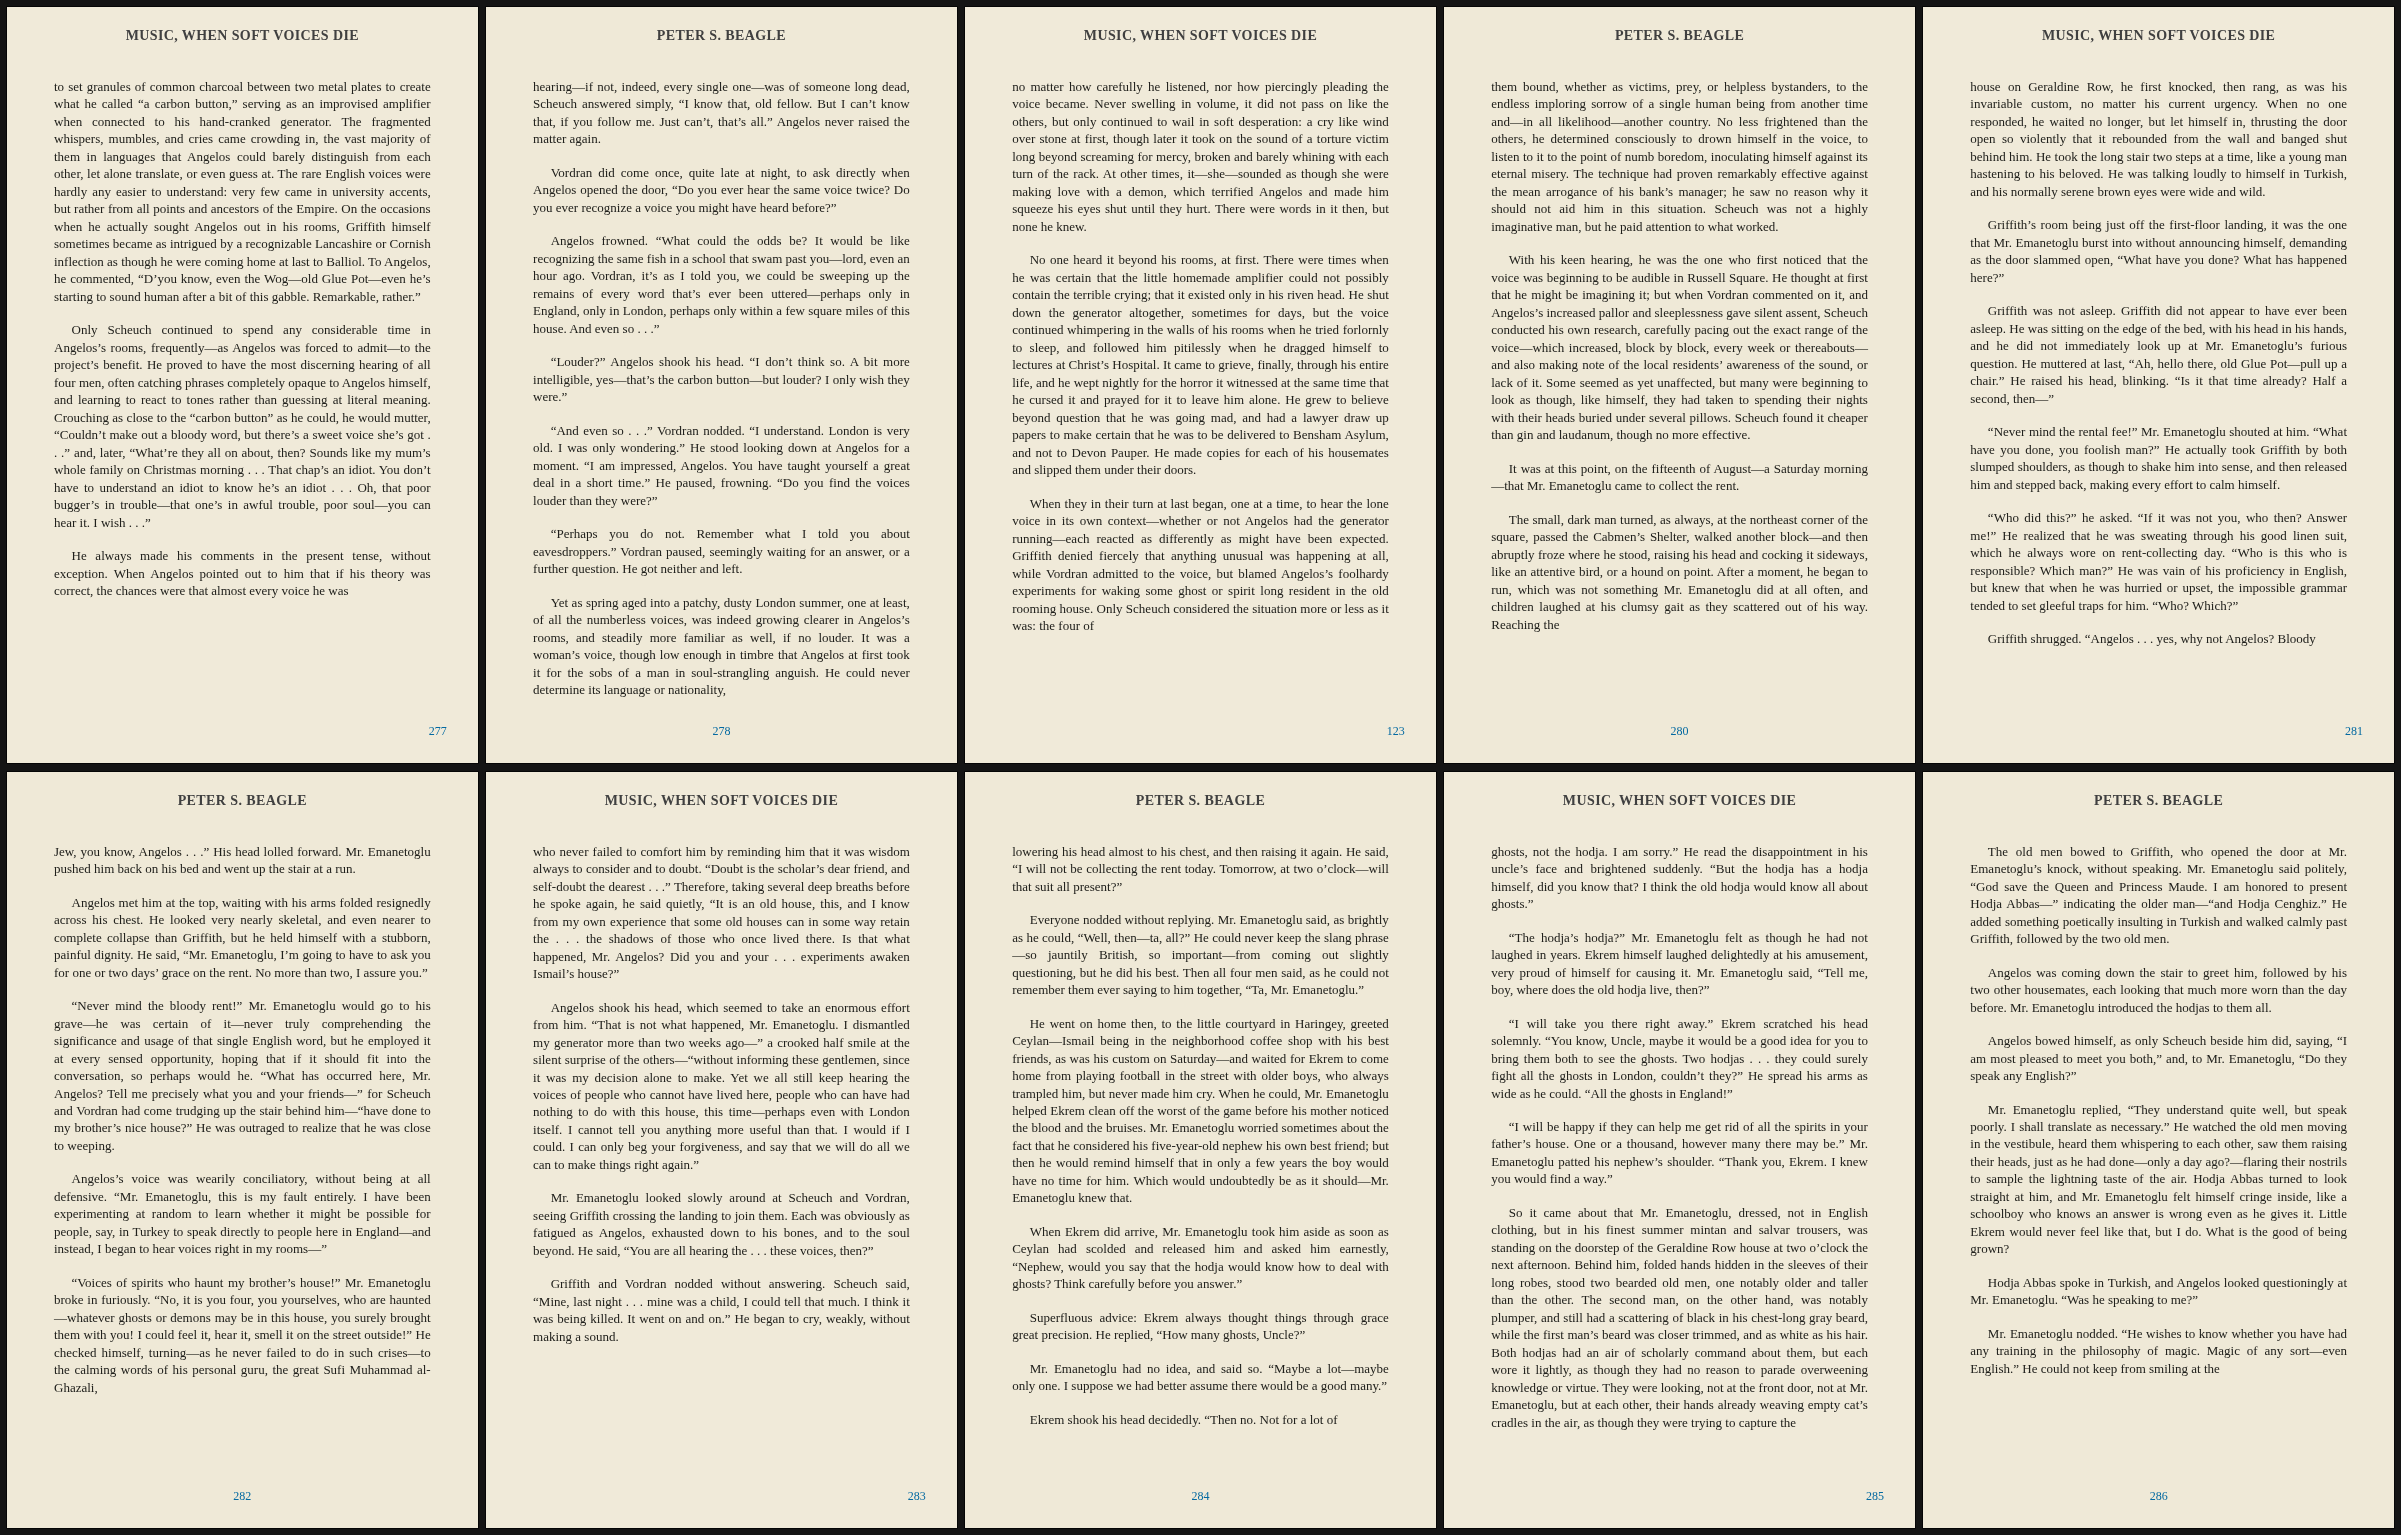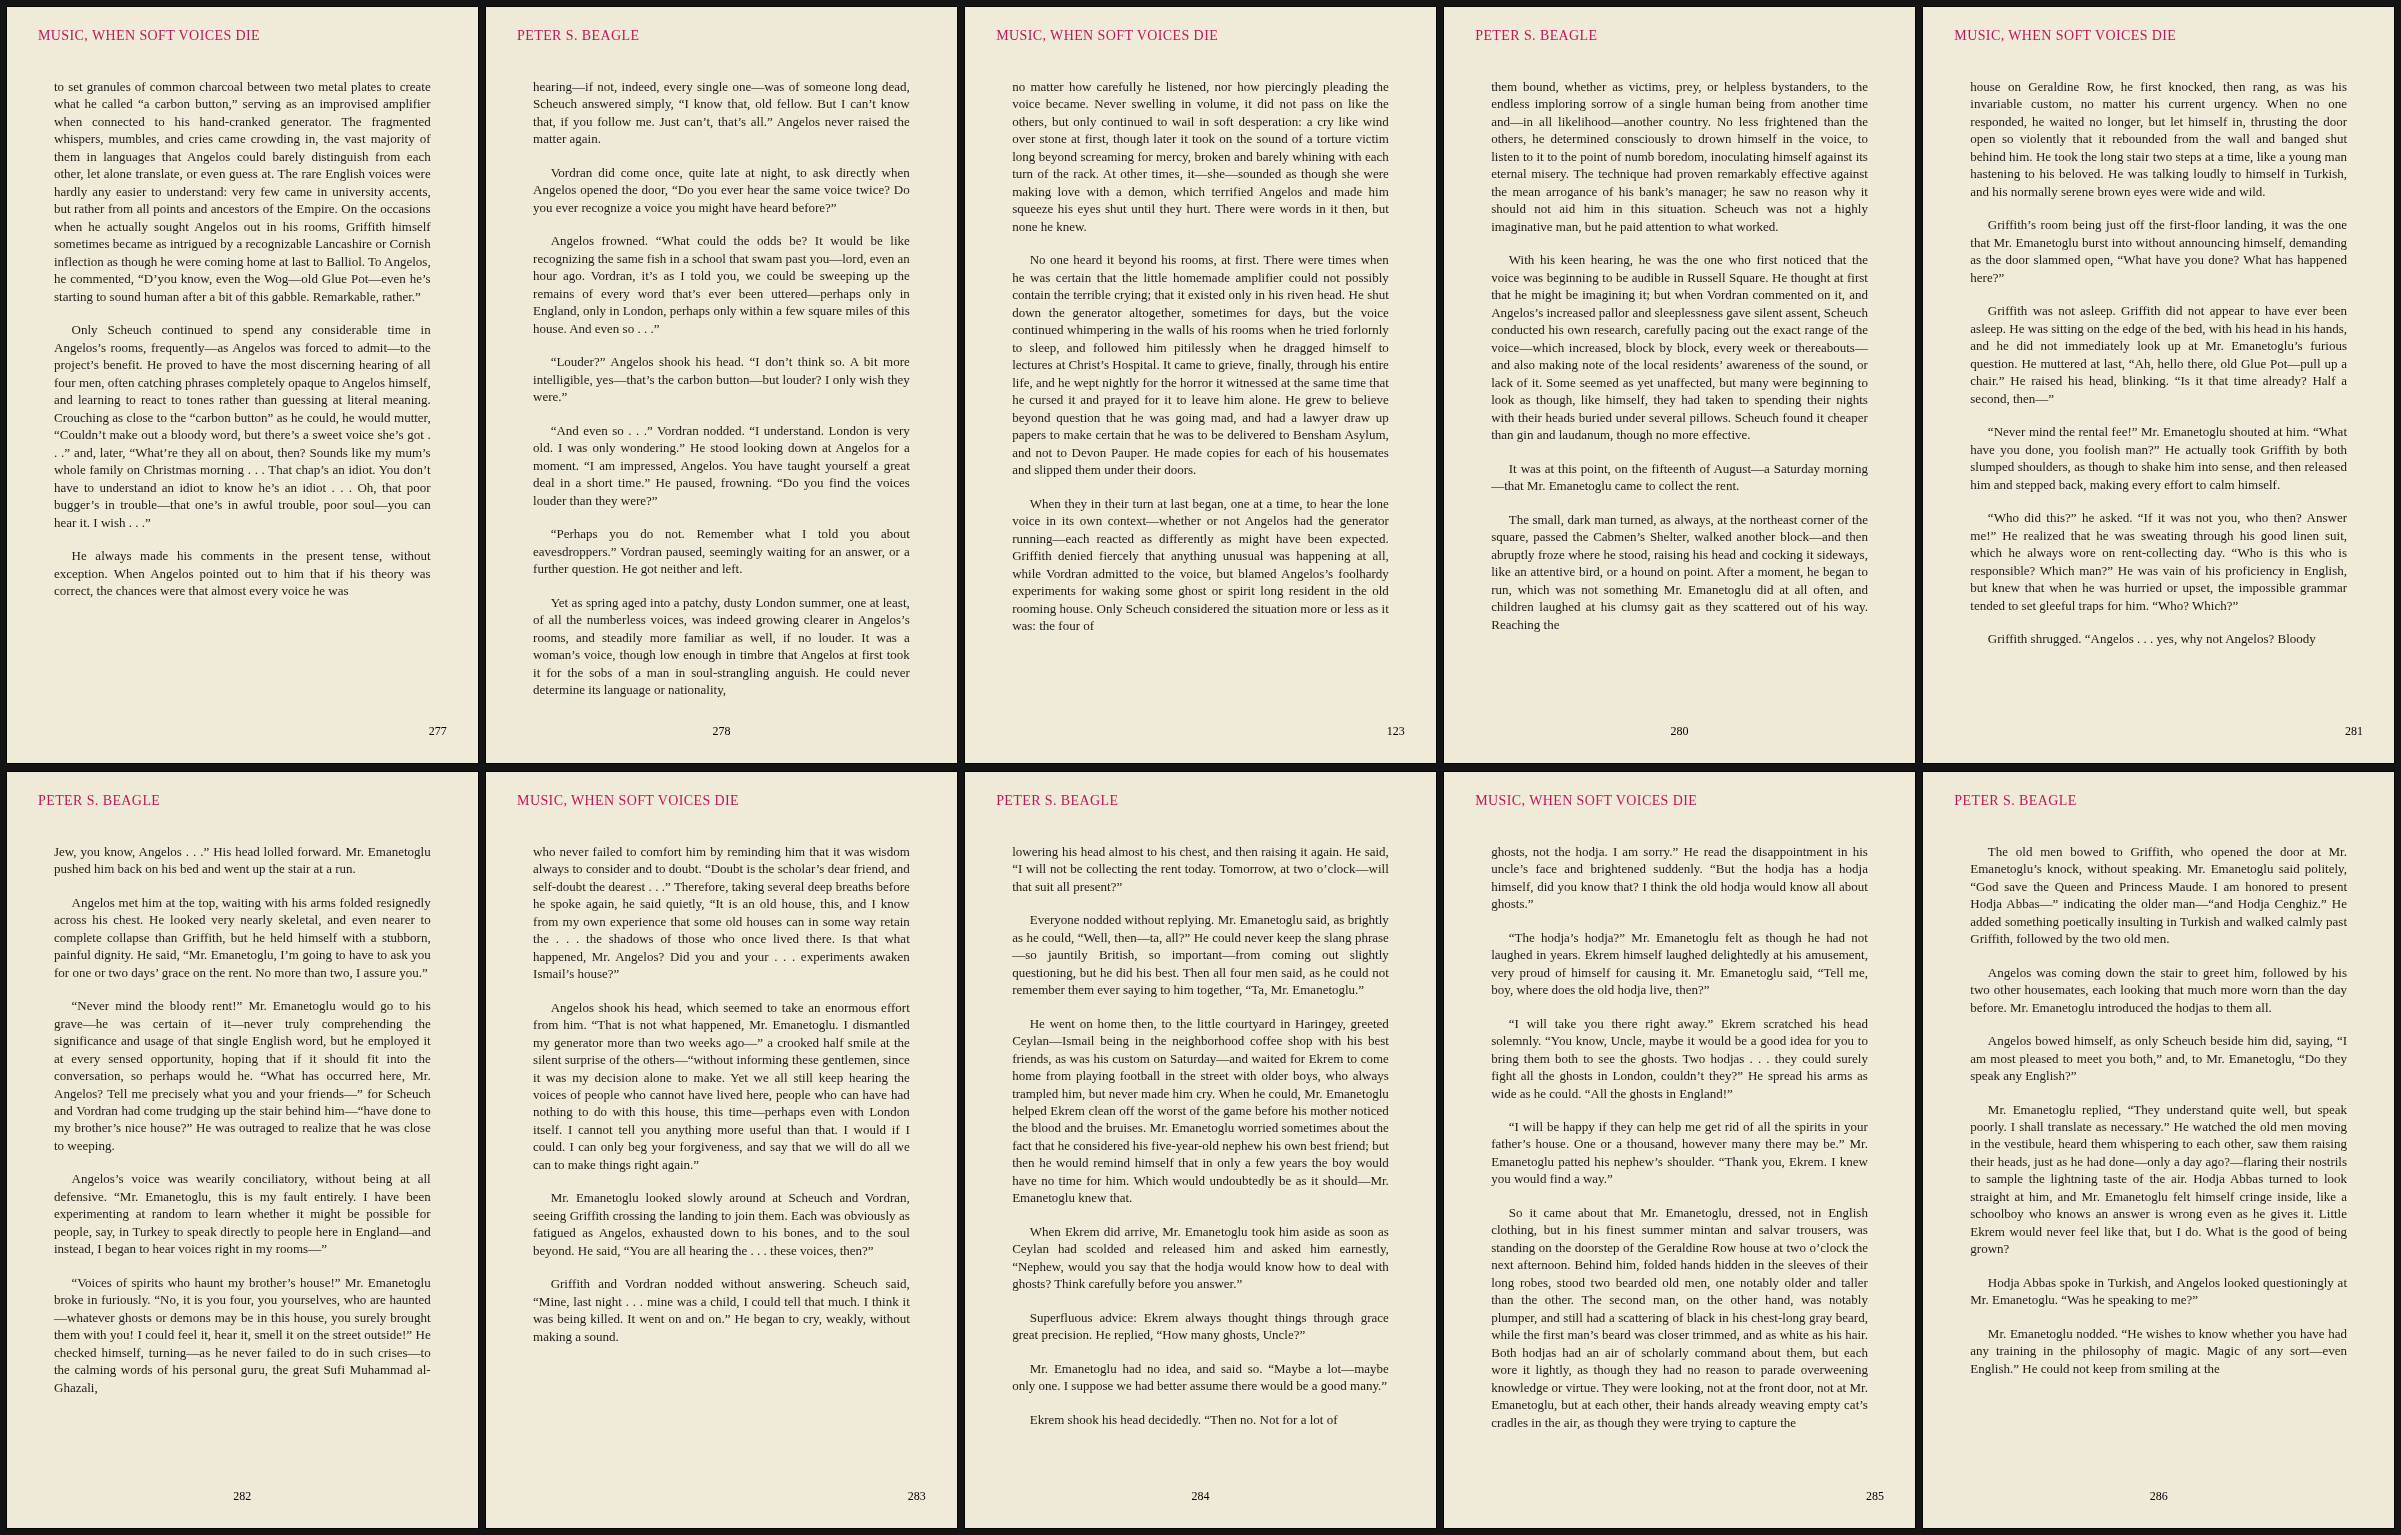--- a/index.html
+++ b/index.html
@@ -31,50 +31,51 @@
     padding: 21px 31px 24px 31px;
     display: flex;
     flex-direction: column;
     box-shadow: 0 0 0 0.7px #000;
     overflow: hidden;
   }
   .page.verso  { background: #efe9d7; }
   .page.recto  { background: #f0ead9; }
 
   .running-head {
-    text-align: left;
+    text-align: center;
     font-variant: small-caps;
     font-size: 14px;
     letter-spacing: 0.4px;
-    color: #be185d;
+    color: #404040;
     margin-bottom: 18px;
     white-space: nowrap;
     overflow: hidden;
     text-overflow: ellipsis;
+    font-weight: bold;
   }
   .body {
     flex: 1 1 auto;
     font-size: 13px;
     line-height: 1.345;
     color: #20201c;
     text-align: justify;
     hyphens: auto;
     -webkit-hyphens: auto;
     overflow: hidden;
   }
   .body p {
     margin: 16px;
     text-indent: 1.35em;
   }
   .body p.noindent {
     text-indent: 0;
   }
   .folio {
     font-size: 12px;
-    color: #000000;
+    color: #0369a1;
     margin-top: 11px;
     height: 15.3px;
   }
   .folio.left  { text-align: center; }
   .folio.right { text-align: right; }
 </style>
 </head>
 <body>
 
 <div class="sheet">

